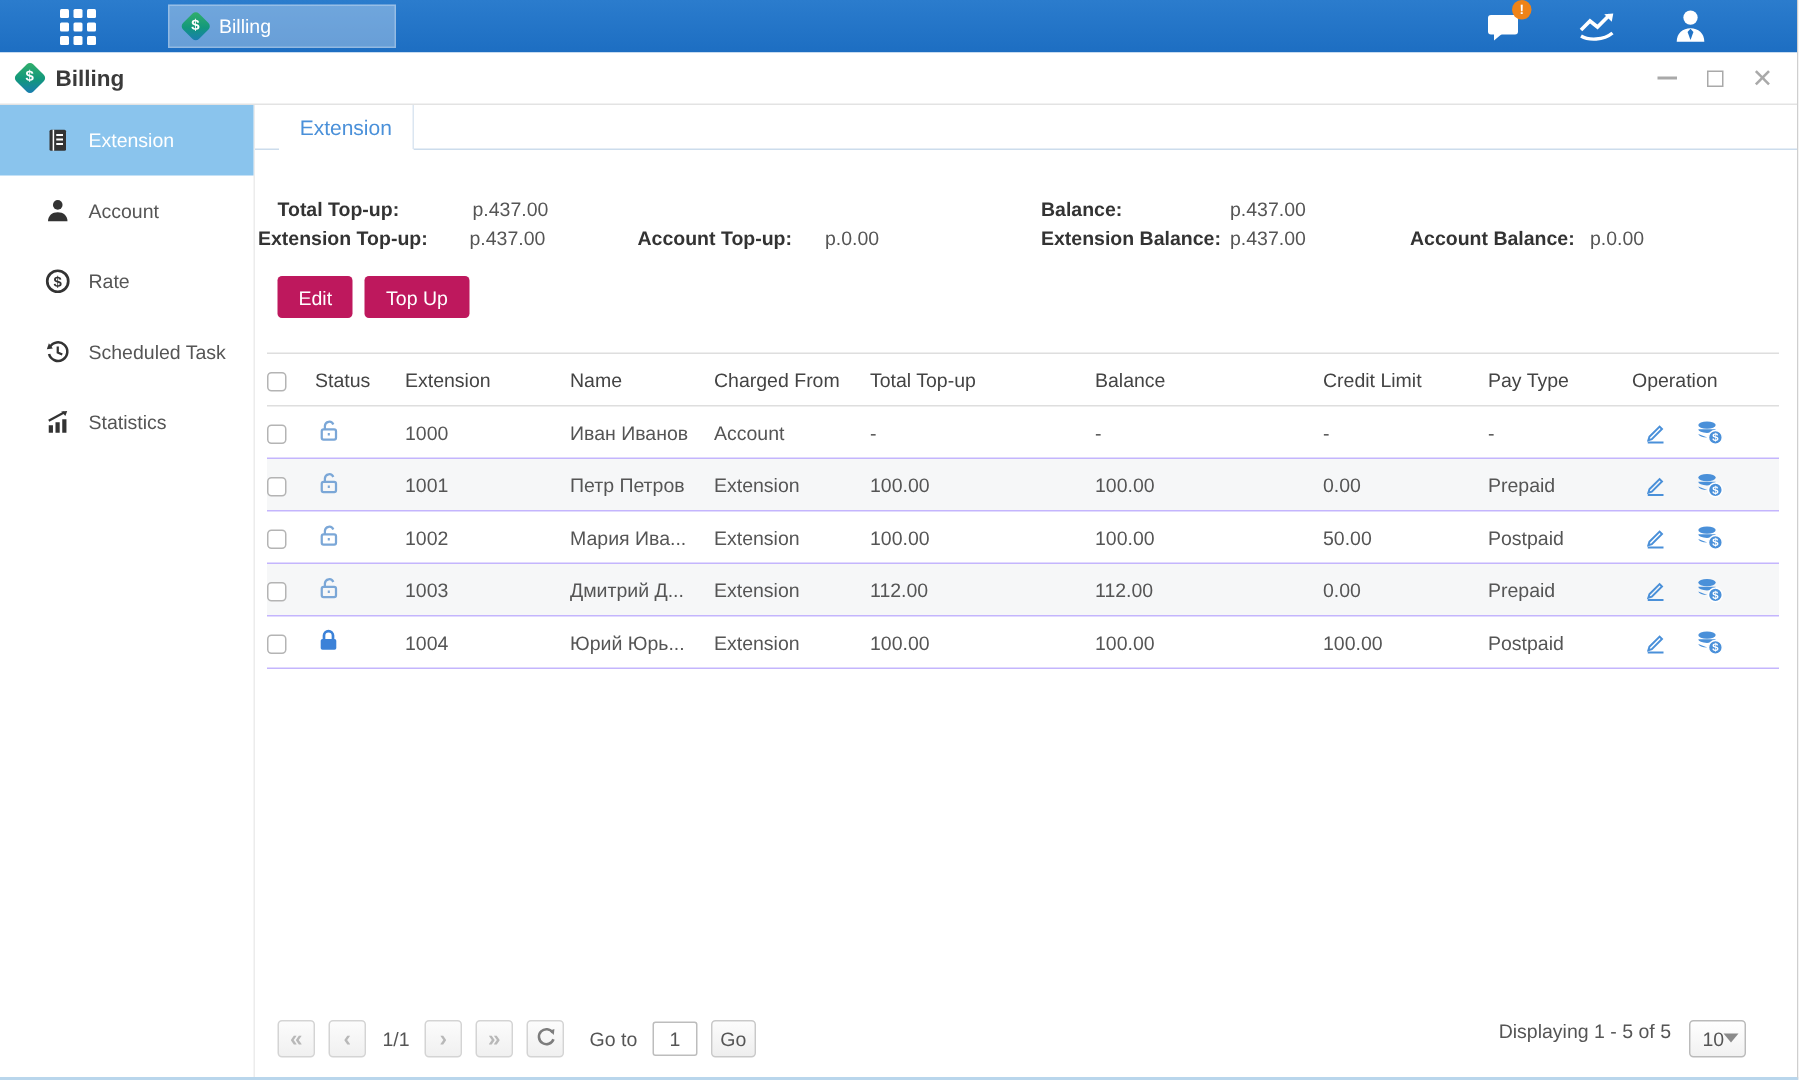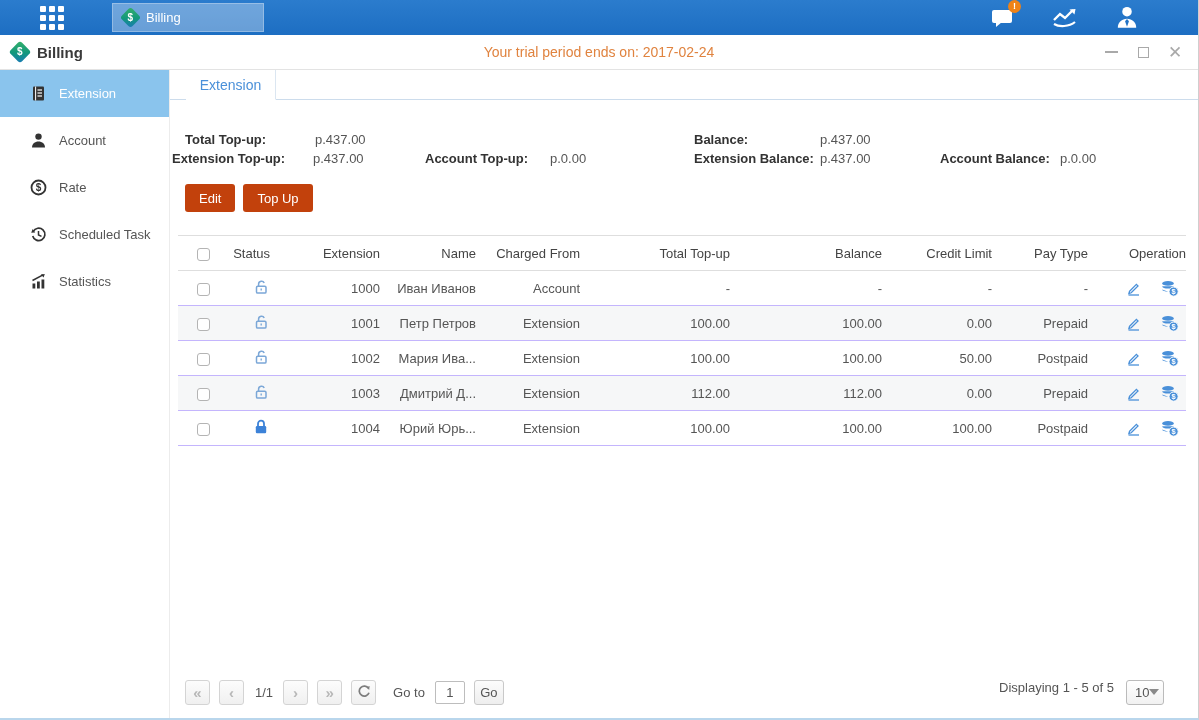--- a/index.html
+++ b/index.html
@@ -45,26 +45,26 @@
   .tabstrip { height:30px; border-bottom:1px solid #ccdcec; display:flex; flex:0 0 auto; }
   .tab { width:90px; margin-left:16px; background:#fff; color:#4a90d9; font-size:14px; display:flex; align-items:center; justify-content:center;
          border-right:1px solid #dbe6f1; margin-bottom:-1px; border-bottom:1px solid #fff; cursor:pointer; }
 
   .summary { position:relative; height:74px; flex:0 0 auto; }
   .summary span { position:absolute; white-space:nowrap; }
   .lbl { font-weight:bold; color:#333; }
   .r1 { top:32px; } .r2 { top:51px; }
 
   .actions { display:flex; gap:8px; margin:10px 0 0 15px; flex:0 0 auto; }
-  .btn { background:#c2410c; color:#fff; border:none; border-radius:3px; height:28px; padding:0 14px; font-size:13px;
+  .btn { background:#be185d; color:#fff; border:none; border-radius:3px; height:28px; padding:0 14px; font-size:13px;
          font-family:"Liberation Sans", sans-serif; cursor:pointer; }
 
   
   table { border-collapse:collapse; table-layout:fixed; width:1008px; margin:23px 0 0 8px; flex:0 0 auto; }
-  th, td { height:35px; text-align:right; font-weight:normal; color:#555; overflow:hidden; white-space:nowrap; }
+  th, td { height:35px; text-align:left; font-weight:normal; color:#555; overflow:hidden; white-space:nowrap; }
   thead tr { border-top:1px solid #dedede; border-bottom:1px solid #dedede; }
   thead th { color:#444; }
   tbody tr { border-bottom:1px solid #c4b5fd; }
   tbody tr:nth-child(even) { background:#f6f7f8; }
   .cbx { display:inline-block; width:13px; height:13px; border:1px solid #b4b4b4; border-radius:3px; background:#fff; vertical-align:middle; cursor:pointer; }
   .status-cell .lock-closed { display:none; }
   .status-cell.locked .lock-closed { display:inline; }
   .op-cell svg { margin:0 7px; vertical-align:middle; cursor:pointer; }
 
   
@@ -131,21 +131,20 @@
     </div>
   </div>
 
   <div class="win-header">
     <div class="win-title">
       <span class="diamond">
           <i>$</i>
         </span>
       <span>Billing</span>
     </div>
-    <div class="trial">Your trial period ends on: 2017-02-24</div>
     <div class="win-controls">
       <span class="wc">
           <span class="wc-min"></span>
         </span>
       <span class="wc">
           <span class="wc-max"></span>
         </span>
       <span class="wc wc-close">✕</span>
     </div>
   </div>

